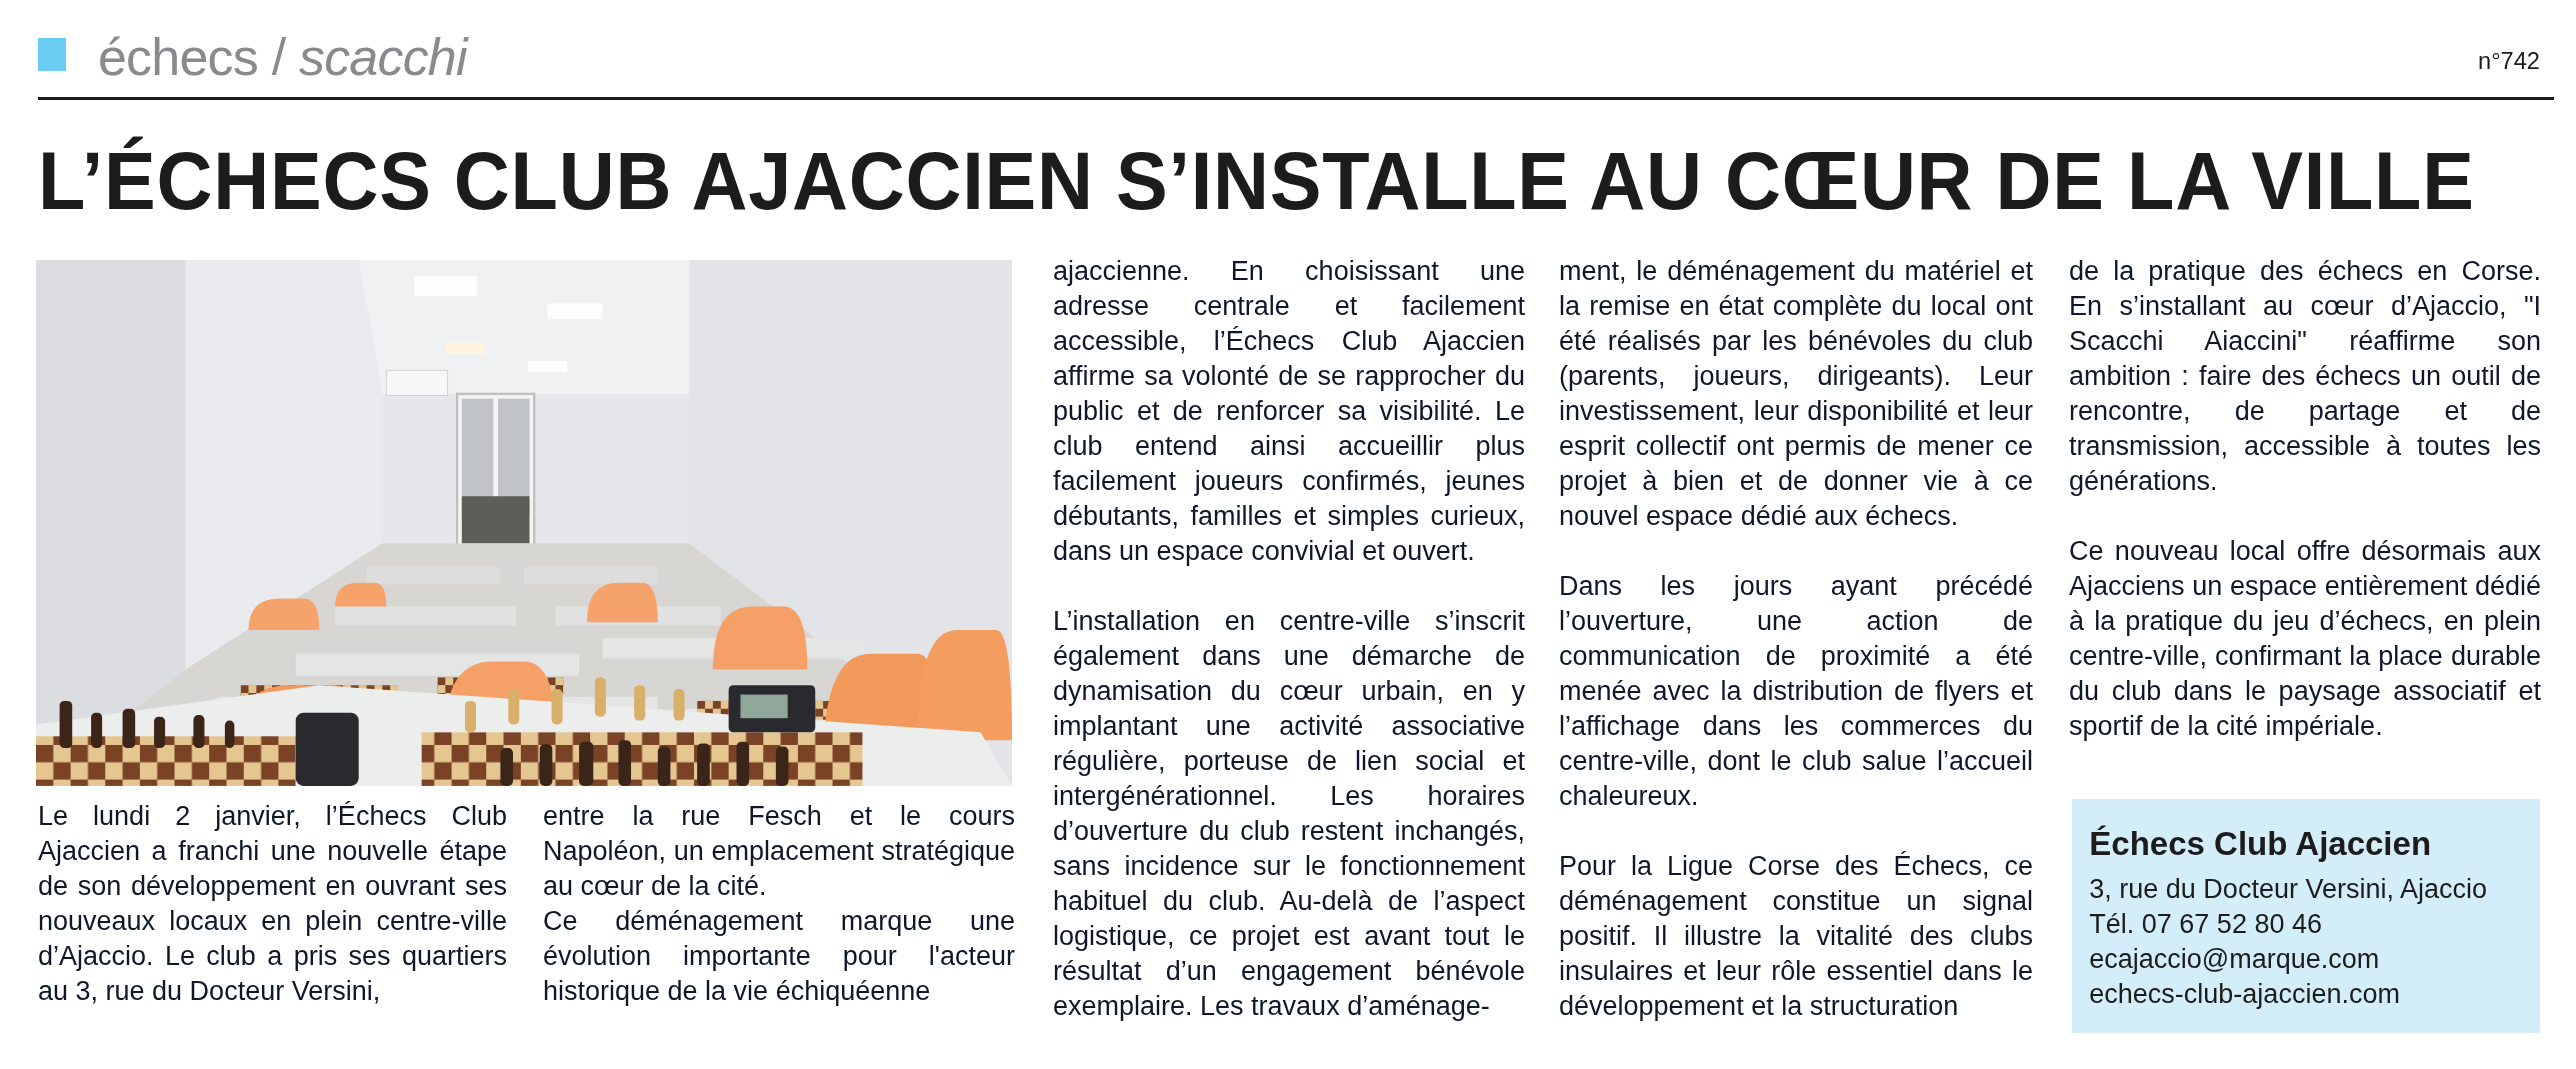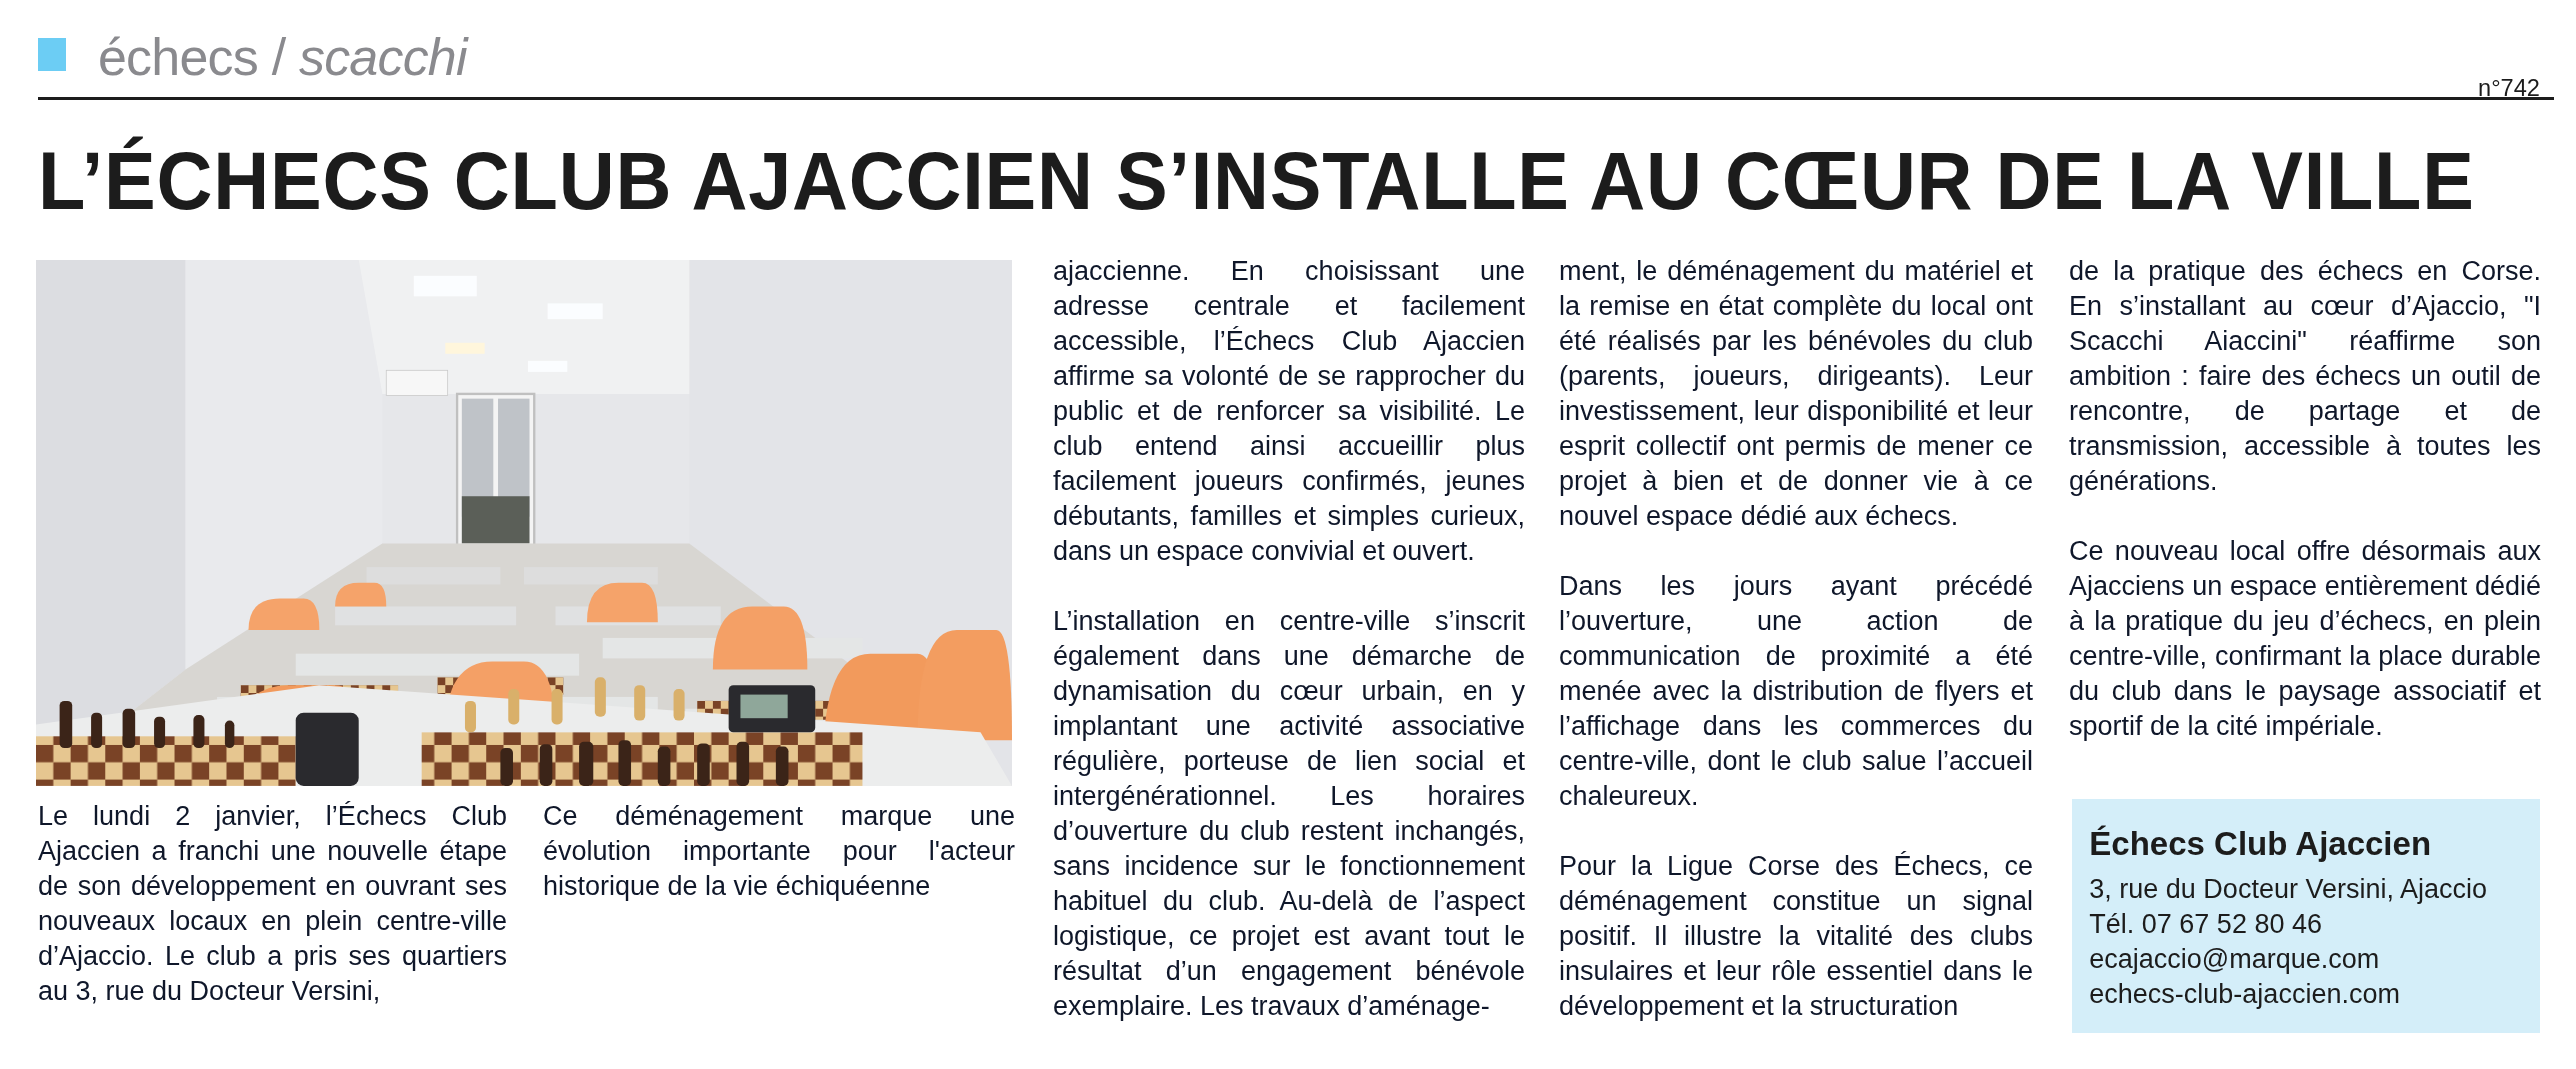--- a/index.html
+++ b/index.html
@@ -2,21 +2,21 @@
 <html style="font-size:12.6px"><head>
 <meta charset="utf-8">
 <style>
   html, body { margin:0; padding:0; background:#ffffff; }
   body { width:2576px; height:1070px; position:relative; overflow:hidden; color:#1c1c1c; font-family:"Liberation Sans", sans-serif; }
 
   .rubric-square { position:absolute; left:38px; top:38px; width:28px; height:33px; background:#6ccdf4; }
   .rubric { position:absolute; left:98px; top:19px; font-size:52px; line-height:76px; color:#8a8a8e; letter-spacing:-0.8px; white-space:nowrap; }
   .rubric .it { font-style:italic; }
   .top-rule { position:absolute; left:38px; top:97px; width:2516px; height:3.1px; background:#1c1c1c; }
-  .issue { position:absolute; right:36px; top:74px; font-size:23.6px; line-height:28px; color:#1c1c1c;text-decoration:underline; }
+  .issue { position:absolute; right:36px; top:47px; font-size:23.6px; line-height:28px; color:#1c1c1c; }
 
   .headline { position:absolute; left:38px; top:134px; width:2504px; font-family:"Liberation Sans", sans-serif; font-weight:bold; font-size:82px; line-height:94px; letter-spacing:0.8px; color:#1c1c1c; white-space:nowrap; transform-origin:left top; transform:scaleX(0.945); }
 
   .photo { position:absolute; left:36px; top:260px; width:976px; height:526px; overflow:hidden; background:#dcdde0; }
 
   .col { position:absolute; font-size:27px; line-height:35px; text-align:justify; color:#0f172a; }
   .col p { margin:0; }
   .col p.gap { margin-top:35px; }
   .c1 { left:38px; top:799px; width:469px; }
   .c2 { left:543px; top:799px; width:472px; }
@@ -129,20 +129,21 @@
         <rect x="810" y="545" width="14" height="40" rx="6"></rect>
     </g>
   </svg>
 </div>
 
 <div class="col c1">
   <p>Le lundi 2 janvier, l’Échecs Club Ajaccien a franchi une nouvelle étape de son développement en ouvrant ses nouveaux locaux en plein centre-ville d’Ajaccio. Le club a pris ses quartiers au 3, rue du Docteur Versini,</p>
 </div>
 
 <div class="col c2">
+  <p>entre la rue Fesch et le cours Napoléon, un emplacement stratégique au cœur de la cité.</p>
   <p>Ce déménagement marque une évolution importante pour l'acteur historique de la vie échiquéenne</p>
 </div>
 
 <div class="col c3">
   <p>ajaccienne. En choisissant une adresse centrale et facilement accessible, l’Échecs Club Ajaccien affirme sa volonté de se rapprocher du public et de renforcer sa visibilité. Le club entend ainsi accueillir plus facilement joueurs confirmés, jeunes débutants, familles et simples curieux, dans un espace convivial et ouvert.</p>
   <p class="gap">L’installation en centre-ville s’inscrit également dans une démarche de dynamisation du cœur urbain, en y implantant une activité associative régulière, porteuse de lien social et intergénérationnel. Les horaires d’ouverture du club restent inchangés, sans incidence sur le fonctionnement habituel du club. Au-delà de l’aspect logistique, ce projet est avant tout le résultat d’un engagement bénévole exemplaire. Les travaux d’aménage-</p>
 </div>
 
 <div class="col c4">
   <p>ment, le déménagement du matériel et la remise en état complète du local ont été réalisés par les bénévoles du club (parents, joueurs, dirigeants). Leur investissement, leur disponibilité et leur esprit collectif ont permis de mener ce projet à bien et de donner vie à ce nouvel espace dédié aux échecs.</p>

